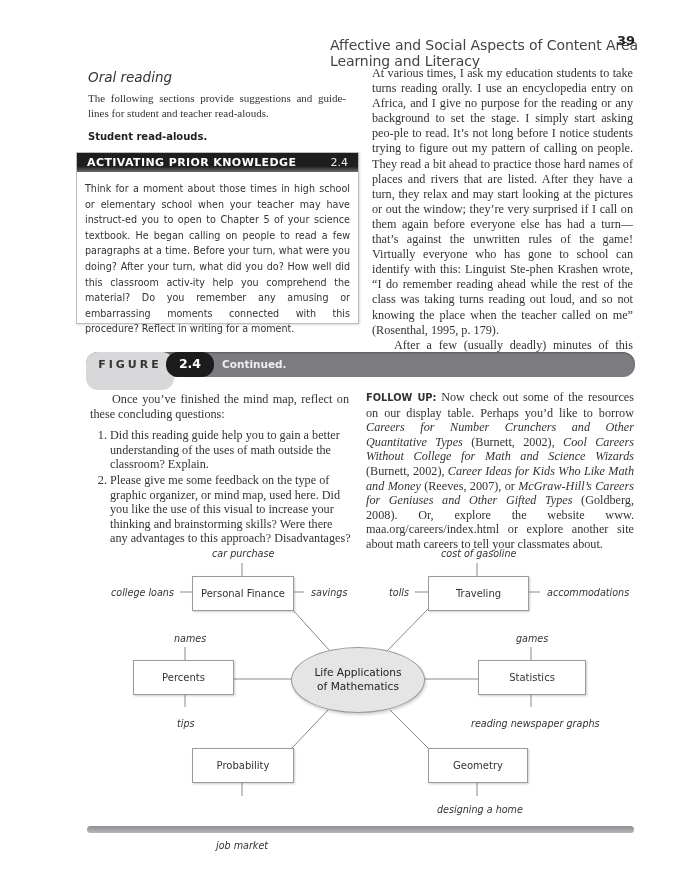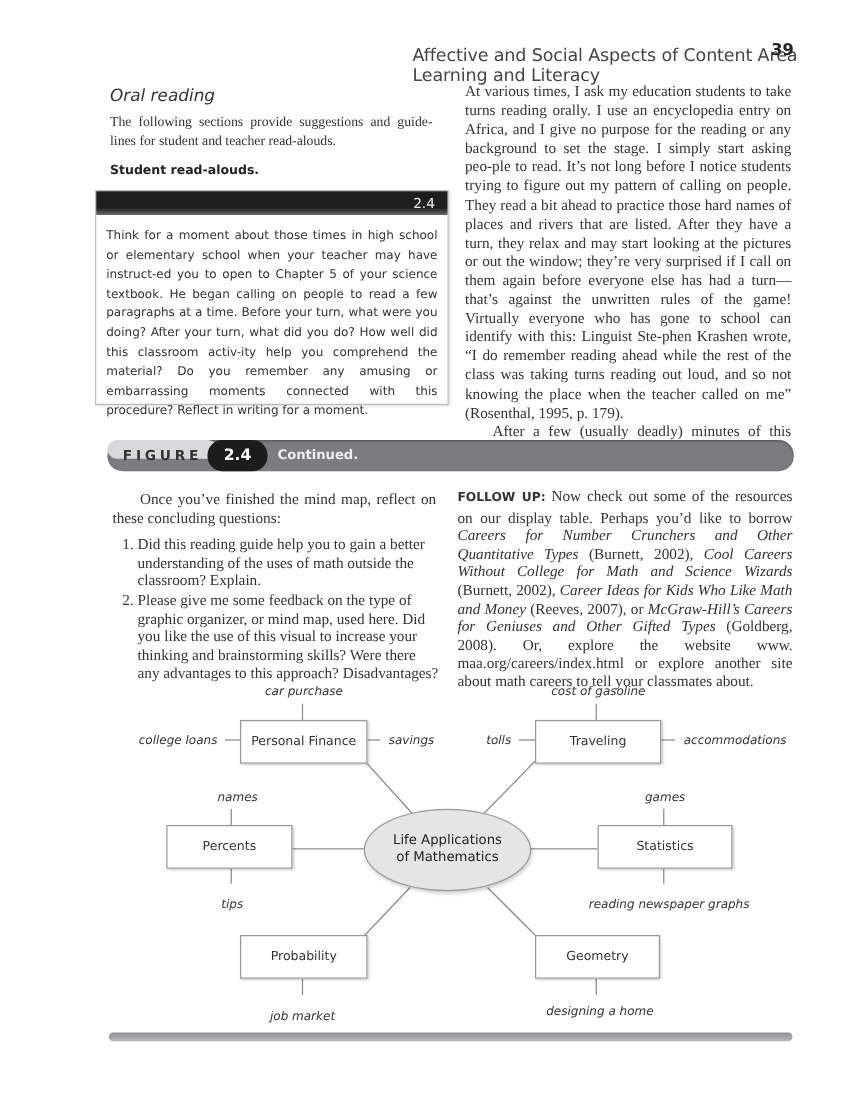--- a/index.html
+++ b/index.html
@@ -22,21 +22,21 @@
   .apk-header { position: absolute; left: 0; top: 0; right: 0; height: 19px; background: linear-gradient(#1e1e1e 70%, #6b6b6b); color: #fff; }
   .apk-title { position: absolute; left: 10px; top: 3px; font-size: 11px; font-weight: bold; letter-spacing: 0.4px; }
   .apk-num { position: absolute; right: 10px; top: 3px; font-size: 11px; color: #eee; }
   .apk-text { position: absolute; left: 8px; top: 28px; width: 265px; font-size: 9.6px; line-height: 15.6px; text-align: justify; color: #333; }
 
   .right-col { left: 372px; top: 66px; width: 261px; font-size: 12.2px; line-height: 15.1px; text-align: justify; color: #333; }
   .right-col p { margin: 0; }
   .indent { text-indent: 22px; }
 
   .fig-bar { left: 86px; top: 352px; width: 549px; height: 25px; background: #7b7b80; border-radius: 12px; box-shadow: inset 0 1px 2px rgba(0,0,0,0.3); }
-  .fig-label { left: 86px; top: 352px; width: 88px; height: 15px; background: #d8d8da; border-radius: 12px; font-size: 11px; font-weight: bold; letter-spacing: 3px; color: #333; text-align: center; line-height: 25px; }
+  .fig-label { left: 86px; top: 352px; width: 88px; height: 38px; background: #d8d8da; border-radius: 12px; font-size: 11px; font-weight: bold; letter-spacing: 3px; color: #333; text-align: center; line-height: 25px; }
   .fig-num { left: 166px; top: 352px; width: 48px; height: 25px; background: #1c1c1c; border-radius: 12px; color: #fff; font-size: 12.5px; font-weight: bold; text-align: center; line-height: 24px; }
   .fig-caption { left: 222px; top: 358px; font-size: 10.5px; font-weight: bold; color: #eee; }
 
   .left2 { left: 88px; top: 390px; width: 263px; font-size: 12.2px; line-height: 14.6px; color: #333; }
   .left2 p { margin: 2px; text-align: justify; }
   .left2 ol { margin: 7px 0 0 0; padding-left: 22px; }
   .left2 li { margin-bottom: 1px; }
 
   .follow { left: 366px; top: 390px; width: 268px; font-size: 12.2px; line-height: 14.6px; text-align: justify; color: #333; }
   .follow b { font-family: "DejaVu Sans", sans-serif; font-size: 9.8px; }
@@ -54,20 +54,21 @@
 
 <div class="abs sans running-head">Affective and Social Aspects of Content Area Learning and Literacy</div>
 <div class="abs sans page-num">39</div>
 
 <div class="abs sans section-title">Oral reading</div>
 <div class="abs serif intro">The following sections provide suggestions and guide-lines for student and teacher read-alouds.</div>
 <div class="abs sans sub-head">Student read-alouds.</div>
 
 <div class="abs apk-box">
   <div class="apk-header">
+    <span class="apk-title sans">ACTIVATING PRIOR KNOWLEDGE</span>
     <span class="apk-num sans">2.4</span>
   </div>
   <div class="apk-text sans">Think for a moment about those times in high school or elementary school when your teacher may have instruct-ed you to open to Chapter 5 of your science textbook. He began calling on people to read a few paragraphs at a time. Before your turn, what were you doing? After your turn, what did you do? How well did this classroom activ-ity help you comprehend the material? Do you remember any amusing or embarrassing moments connected with this procedure? Reflect in writing for a moment.</div>
 </div>
 
 <div class="abs serif right-col">
   <p>At various times, I ask my education students to take turns reading orally. I use an encyclopedia entry on Africa, and I give no purpose for the reading or any background to set the stage. I simply start asking peo-ple to read. It’s not long before I notice students trying to figure out my pattern of calling on people. They read a bit ahead to practice those hard names of places and rivers that are listed. After they have a turn, they relax and may start looking at the pictures or out the window; they’re very surprised if I call on them again before everyone else has had a turn—that’s against the unwritten rules of the game! Virtually everyone who has gone to school can identify with this: Linguist Ste-phen Krashen wrote, “I do remember reading ahead while the rest of the class was taking turns reading out loud, and so not knowing the place when the teacher called on me” (Rosenthal, 1995, p. 179).</p>
   <p class="indent"><span>After a few (usually deadly) minutes of this </span><i>round-robin reading,</i><span> I ask the students to write down</span></p>
 </div>
 
@@ -134,16 +135,16 @@
 <div class="leaf sans" style="left:441px;top:548px;">cost of gasoline</div>
 <div class="leaf sans" style="left:389px;top:587px;">tolls</div>
 <div class="leaf sans" style="left:547px;top:587px;">accommodations</div>
 
 <div class="leaf sans" style="left:174px;top:633px;">names</div>
 <div class="leaf sans" style="left:177px;top:718px;">tips</div>
 
 <div class="leaf sans" style="left:516px;top:633px;">games</div>
 <div class="leaf sans" style="left:471px;top:718px;">reading newspaper graphs</div>
 
-<div class="leaf sans" style="left:216px;top:808px;">job market</div>
+<div class="leaf sans" style="left:216px;top:840px;">job market</div>
 <div class="leaf sans" style="left:437px;top:804px;">designing a home</div>
 
 <div class="abs bottom-bar"></div>
 
 </body></html>

